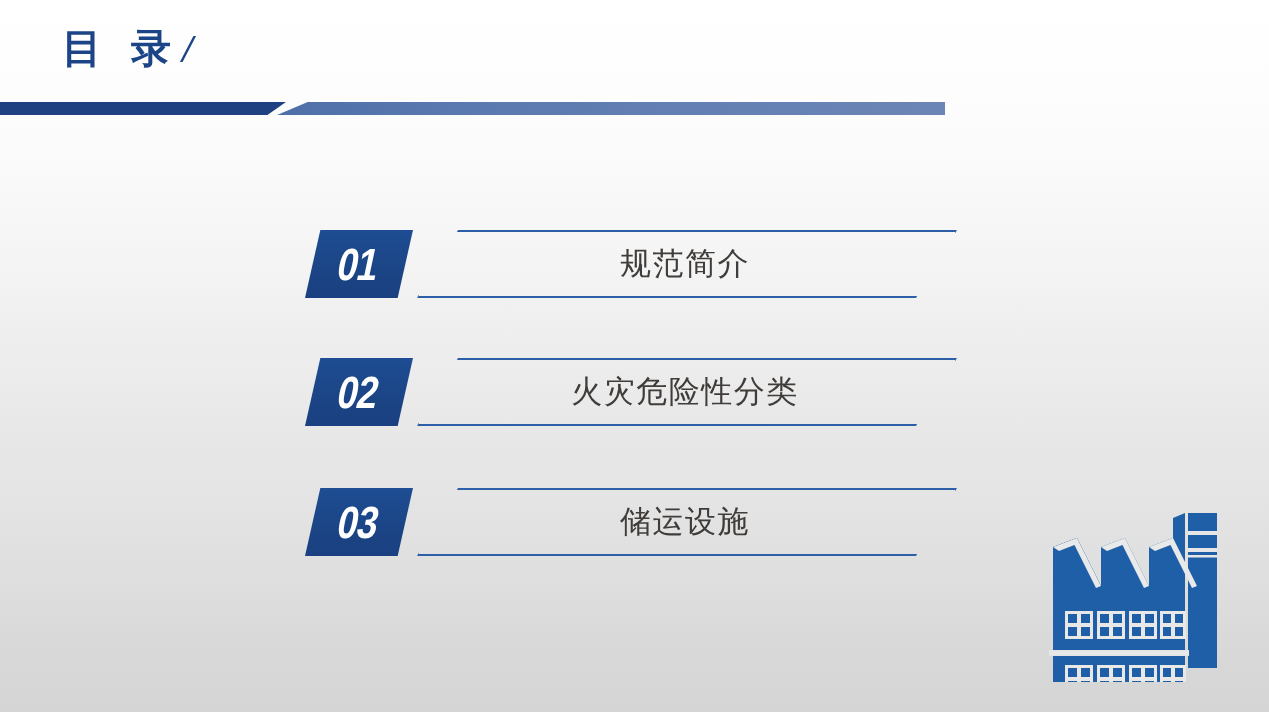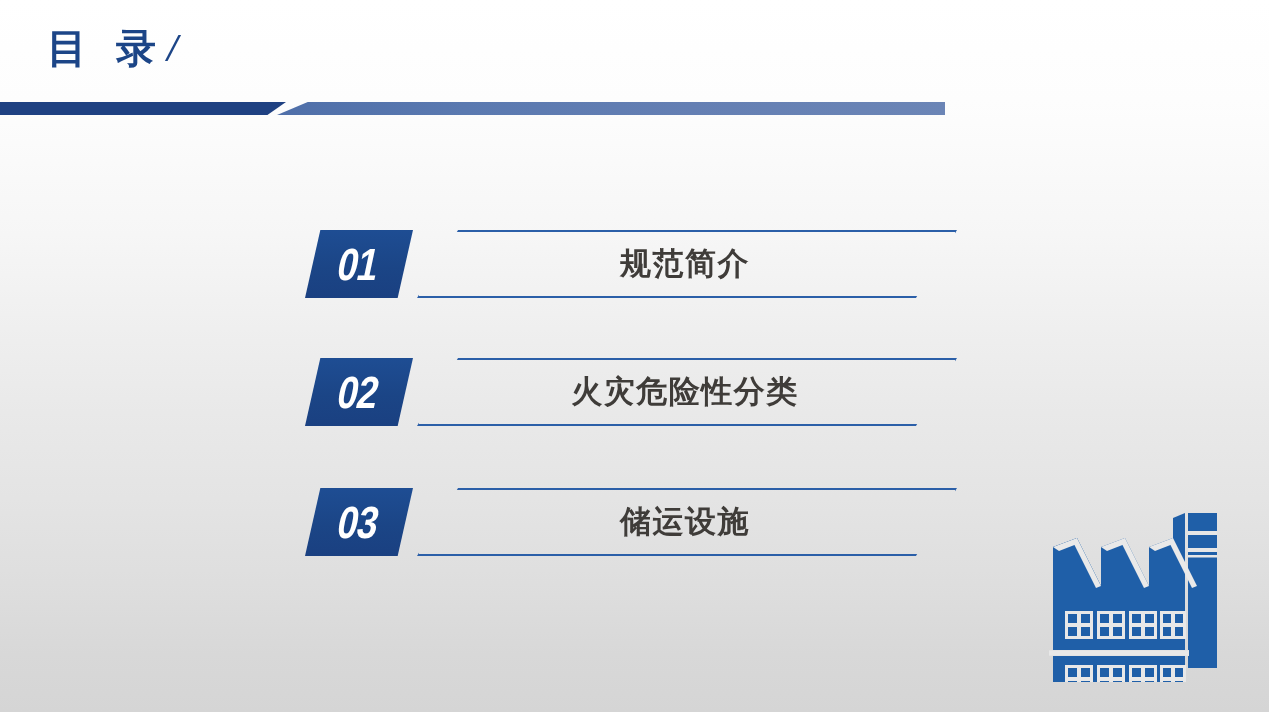--- a/index.html
+++ b/index.html
@@ -15,22 +15,22 @@
     width:1269px; height:712px;
     background:linear-gradient(to bottom,
       #ffffff 0%, #fdfdfd 14%, #fbfbfb 20%,
       #f6f6f6 33%, #efefef 46%, #e9e9e9 58%,
       #e4e4e4 70%, #dedede 82%, #d8d8d8 92%, #d5d5d5 100%);
   }
 
   
   #header { position:absolute; left:0; top:0; width:1269px; height:102px; }
   #title-group {
-    position:absolute; left:47px; top:28px;
-    display:flex; align-items:flex-start; white-space:nowrap;
+    position:absolute; left:62px; top:28px;
+    display:flex; align-items:center; white-space:nowrap;
   }
   #title-cn {
     font-family:"Liberation Sans", sans-serif;
     font-size:40px; font-weight:bold; color:#1c4587;
     letter-spacing:9px; line-height:1;
   }
   #title-sep {
     font-family:"Liberation Serif", serif;
     font-size:39px; font-weight:bold; font-style:italic;
     color:#1c4587; margin-left:2px; margin-right:9px; line-height:1;
@@ -82,21 +82,21 @@
   }
   .item-bar-inner {
     position:absolute; left:112px; top:0;
     width:540px; height:68px;
     clip-path:polygon(7.6% 0, 100% 0, 92.4% 100%, 0 100%);
     display:flex; align-items:center; justify-content:center;
     pointer-events:none;
   }
   .item-label {
     font-family:"Liberation Sans", sans-serif;
-    font-size:31px; font-weight:bold;
+    font-size:31px; font-weight:normal;
     color:#3f3c39;
     letter-spacing:1.5px;
     white-space:nowrap;
     transform:translateX(-2px);
   }
 
   
   #factory-icon { position:absolute; left:1049px; top:500px; width:176px; height:182px; }
 </style>
 </head>

